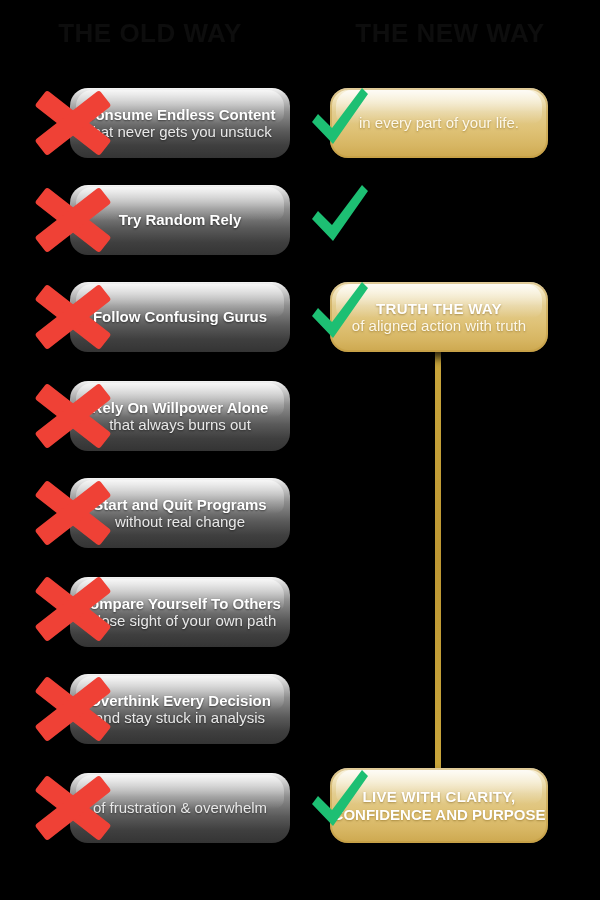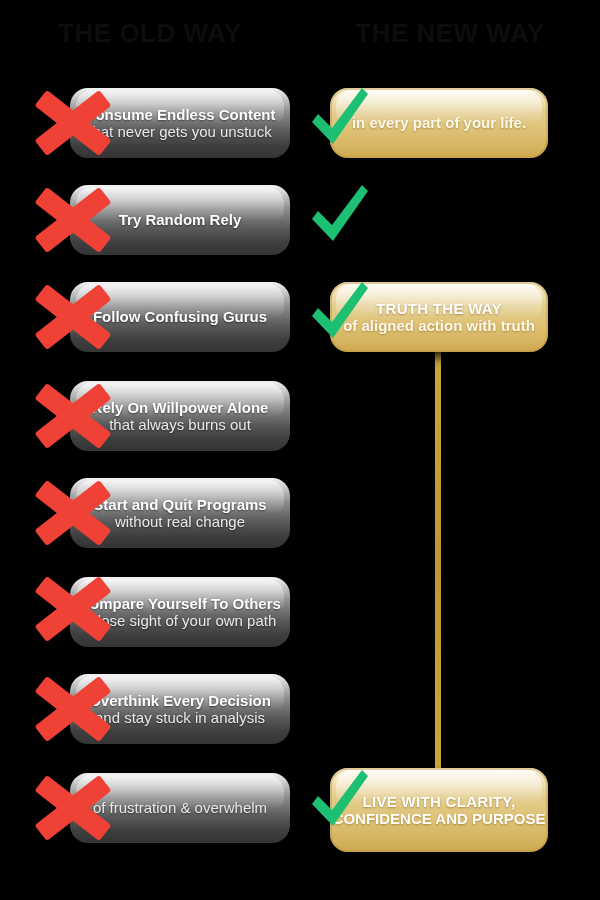--- a/index.html
+++ b/index.html
@@ -141,30 +141,30 @@
   }
   .card.new .title {
     font-size: 15px;
     font-weight: bold;
     color: #ffffff;
     letter-spacing: 0.3px;
     text-shadow: 0 1px 2px rgba(120,90,20,0.55);
   }
   .card.new .subtitle {
     font-size: 15px;
-    font-weight: bold;
+    font-weight: normal;
     color: #fdf8ea;
     text-shadow: 0 1px 2px rgba(120,90,20,0.5);
   }
 
   
   .card.final {
     left: 330px;
     width: 218px;
-    height: 84px;
+    height: 75px;
   }
   .card.final .title { font-size: 15px; }
 
   
   .mark {
     position: absolute;
     z-index: 5;
     pointer-events: none;
   }
   .mark svg { display: block; }

